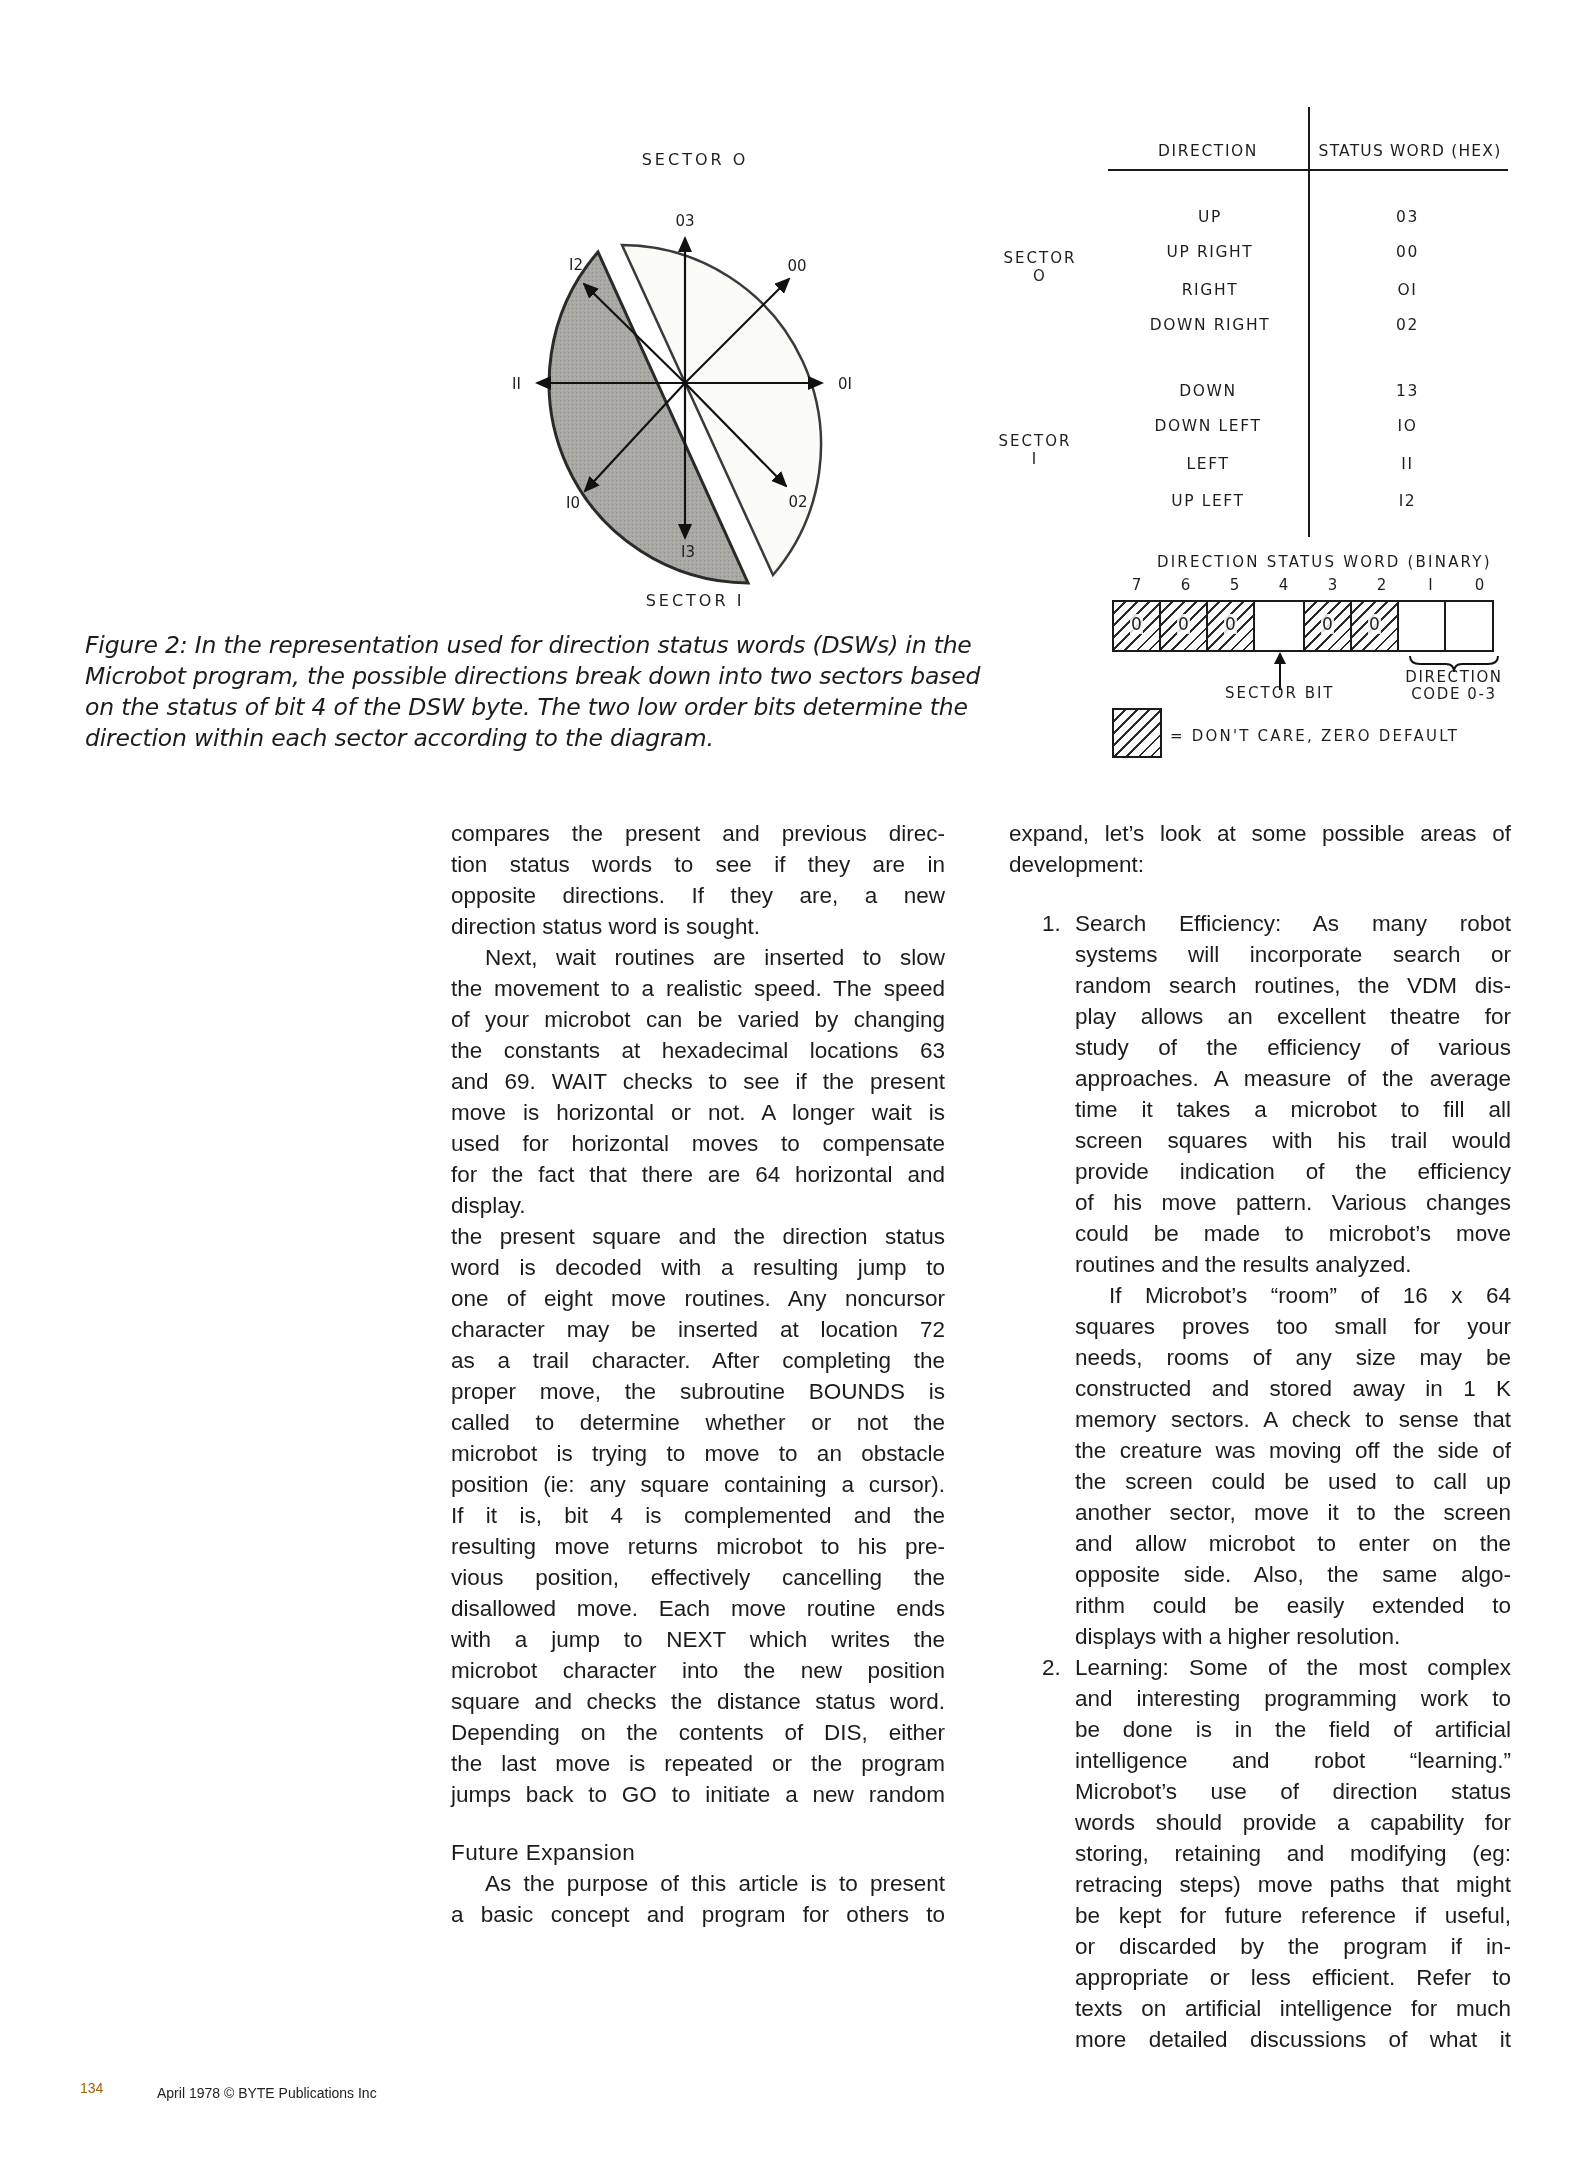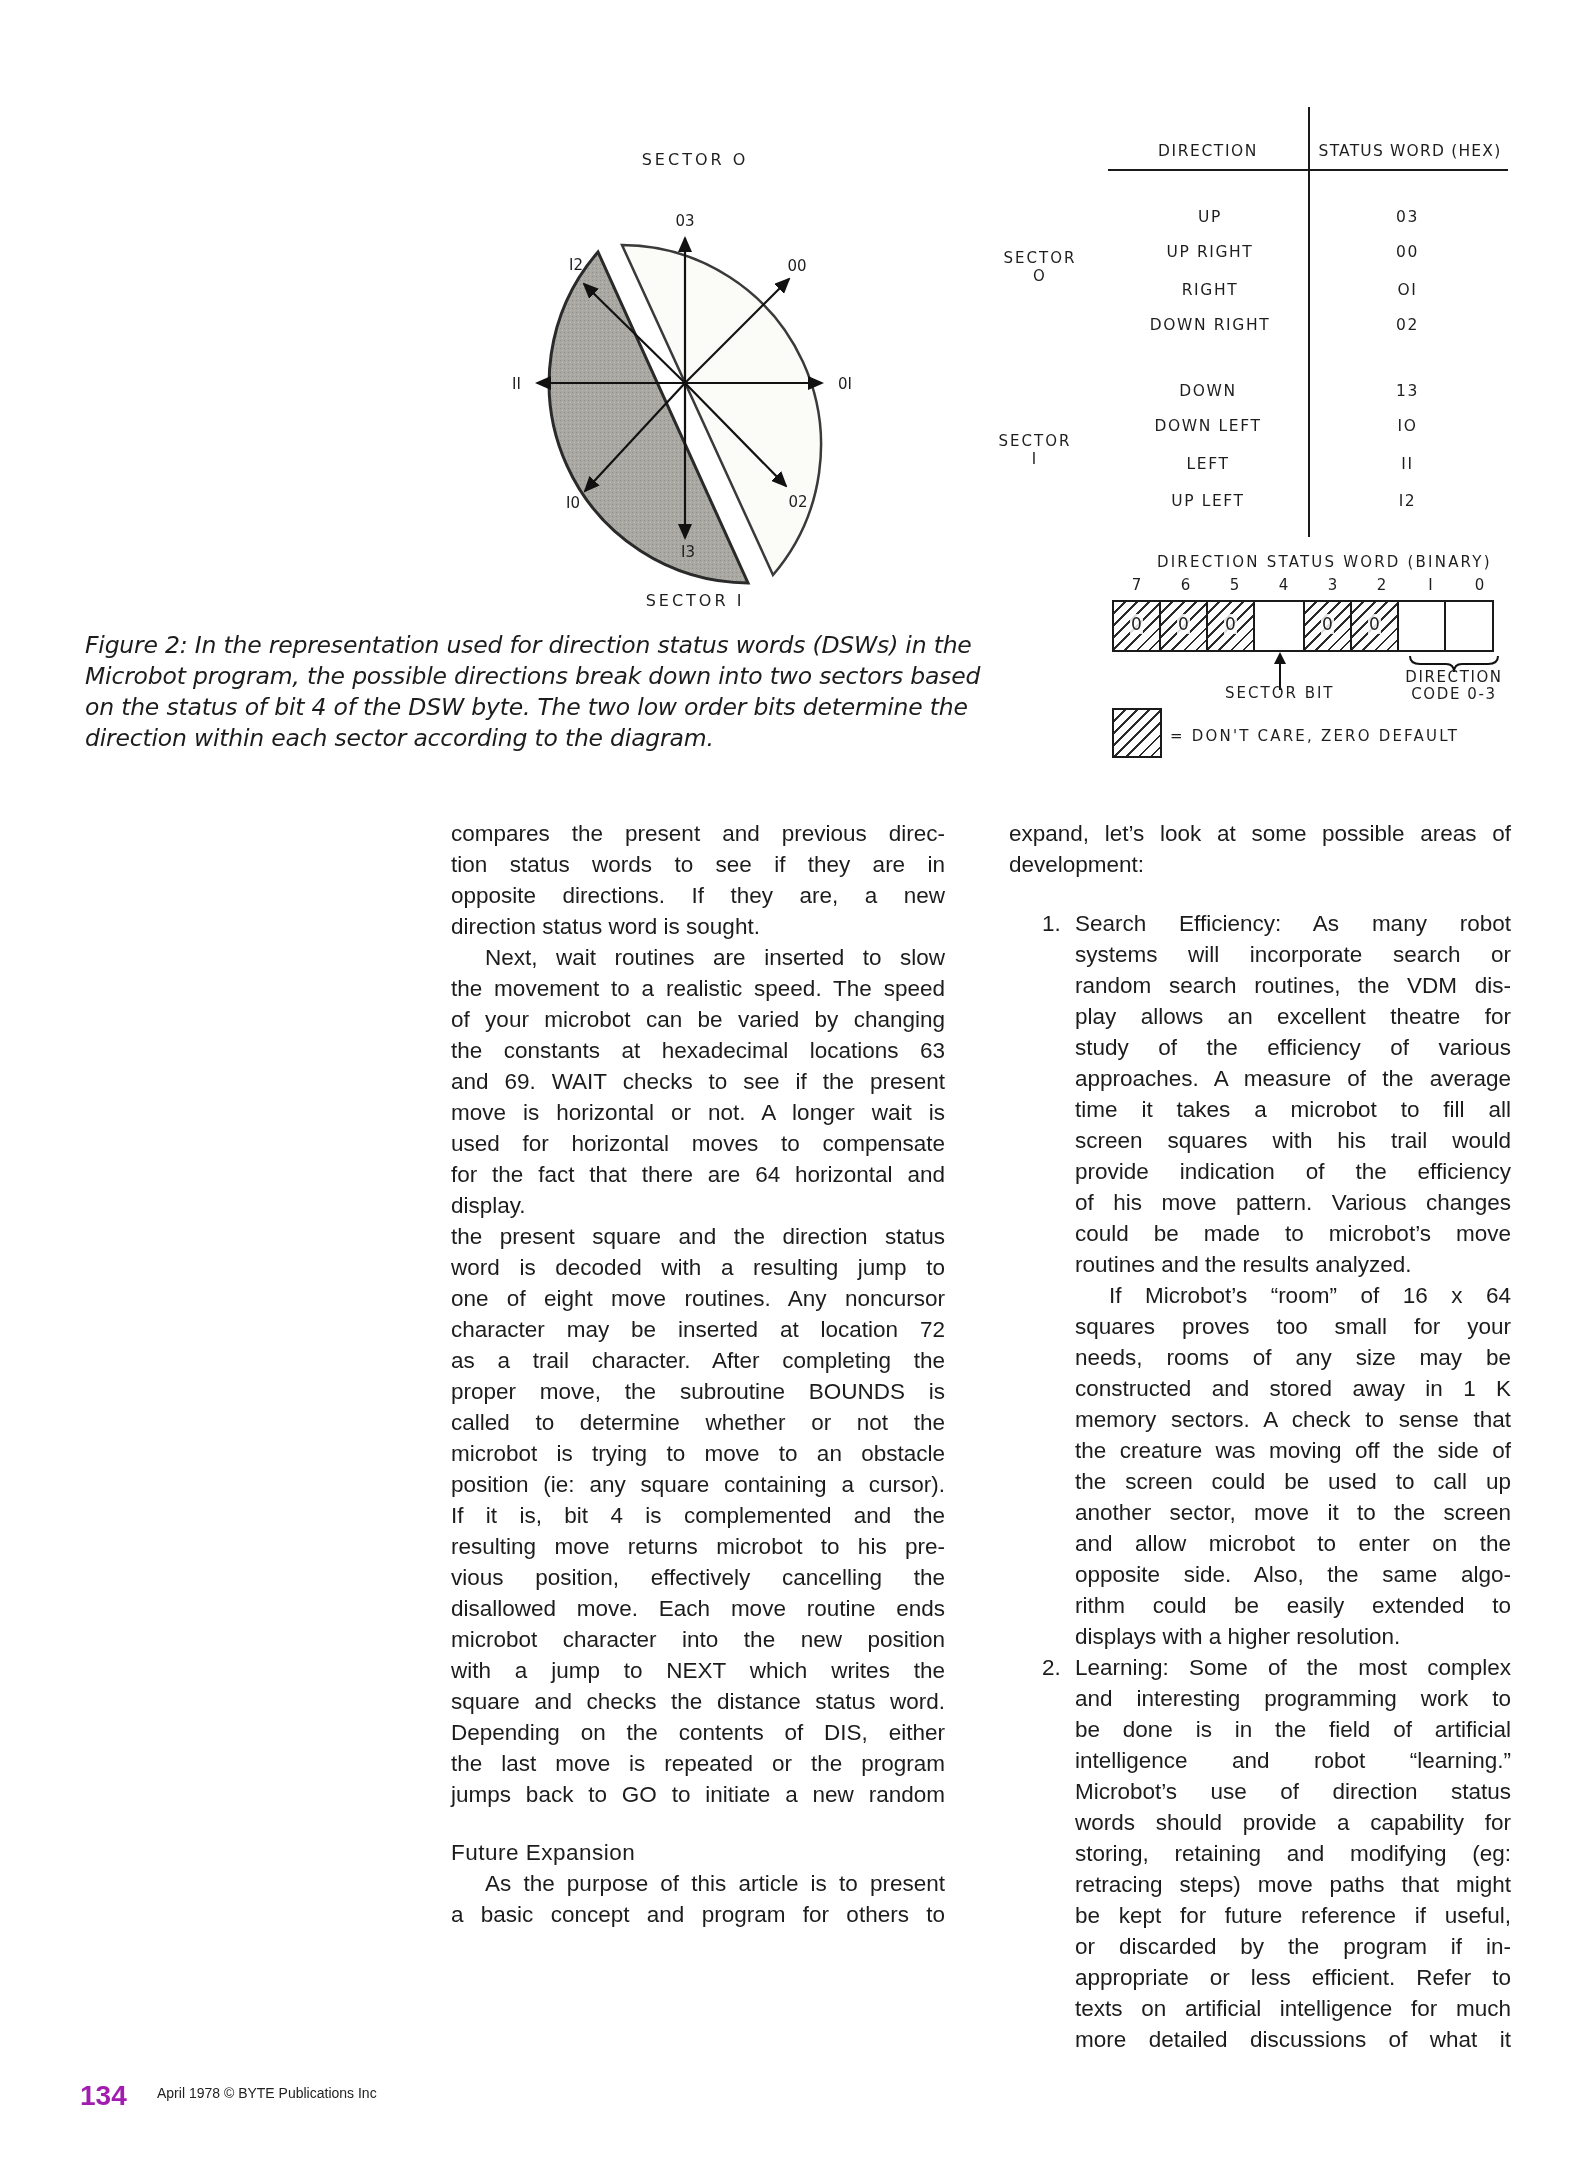--- a/index.html
+++ b/index.html
@@ -200,22 +200,22 @@
     <span class="line">character may be inserted at location 72</span>
     <span class="line">as a trail character. After completing the</span>
     <span class="line">proper move, the subroutine BOUNDS is</span>
     <span class="line">called to determine whether or not the</span>
     <span class="line">microbot is trying to move to an obstacle</span>
     <span class="line">position (ie: any square containing a cursor).</span>
     <span class="line">If it is, bit 4 is complemented and the</span>
     <span class="line">resulting move returns microbot to his pre-</span>
     <span class="line">vious position, effectively cancelling the</span>
     <span class="line">disallowed move. Each move routine ends</span>
+    <span class="line">with a jump to NEXT which writes the</span>
     <span class="line">microbot character into the new position</span>
-    <span class="line">with a jump to NEXT which writes the</span>
     <span class="line">square and checks the distance status word.</span>
     <span class="line">Depending on the contents of DIS, either</span>
     <span class="line">the last move is repeated or the program</span>
     <span class="line">jumps back to GO to initiate a new random</span>
   </div>
   <div style="margin-top:27px; height:31px; letter-spacing:0.5px;">Future Expansion</div>
   <div style="">
     <span class="line" style="padding-left:34px;">As the purpose of this article is to present</span>
     <span class="line">a basic concept and program for others to</span>
   </div>
@@ -267,14 +267,14 @@
     <span class="line">storing, retaining and modifying (eg:</span>
     <span class="line">retracing steps) move paths that might</span>
     <span class="line">be kept for future reference if useful,</span>
     <span class="line">or discarded by the program if in-</span>
     <span class="line">appropriate or less efficient. Refer to</span>
     <span class="line">texts on artificial intelligence for much</span>
     <span class="line">more detailed discussions of what it</span>
   </div>
 </div>
 
-<div class="abs" style="left:80px; top:2080px; font-family:'Liberation Sans', sans-serif; font-weight:bold; font-size:28px; color:#a21caf;">134</div>
+<div class="abs" style="left:80px; top:2080px; font-family:'Liberation Sans', sans-serif; font-weight:normal; font-size:14px; color:#a16207;">134</div>
 <div class="abs" style="left:157px; top:2085px; font-family:'Liberation Sans', sans-serif; font-size:14px; color:#222;">April 1978 © BYTE Publications Inc</div>
 
 </body></html>

